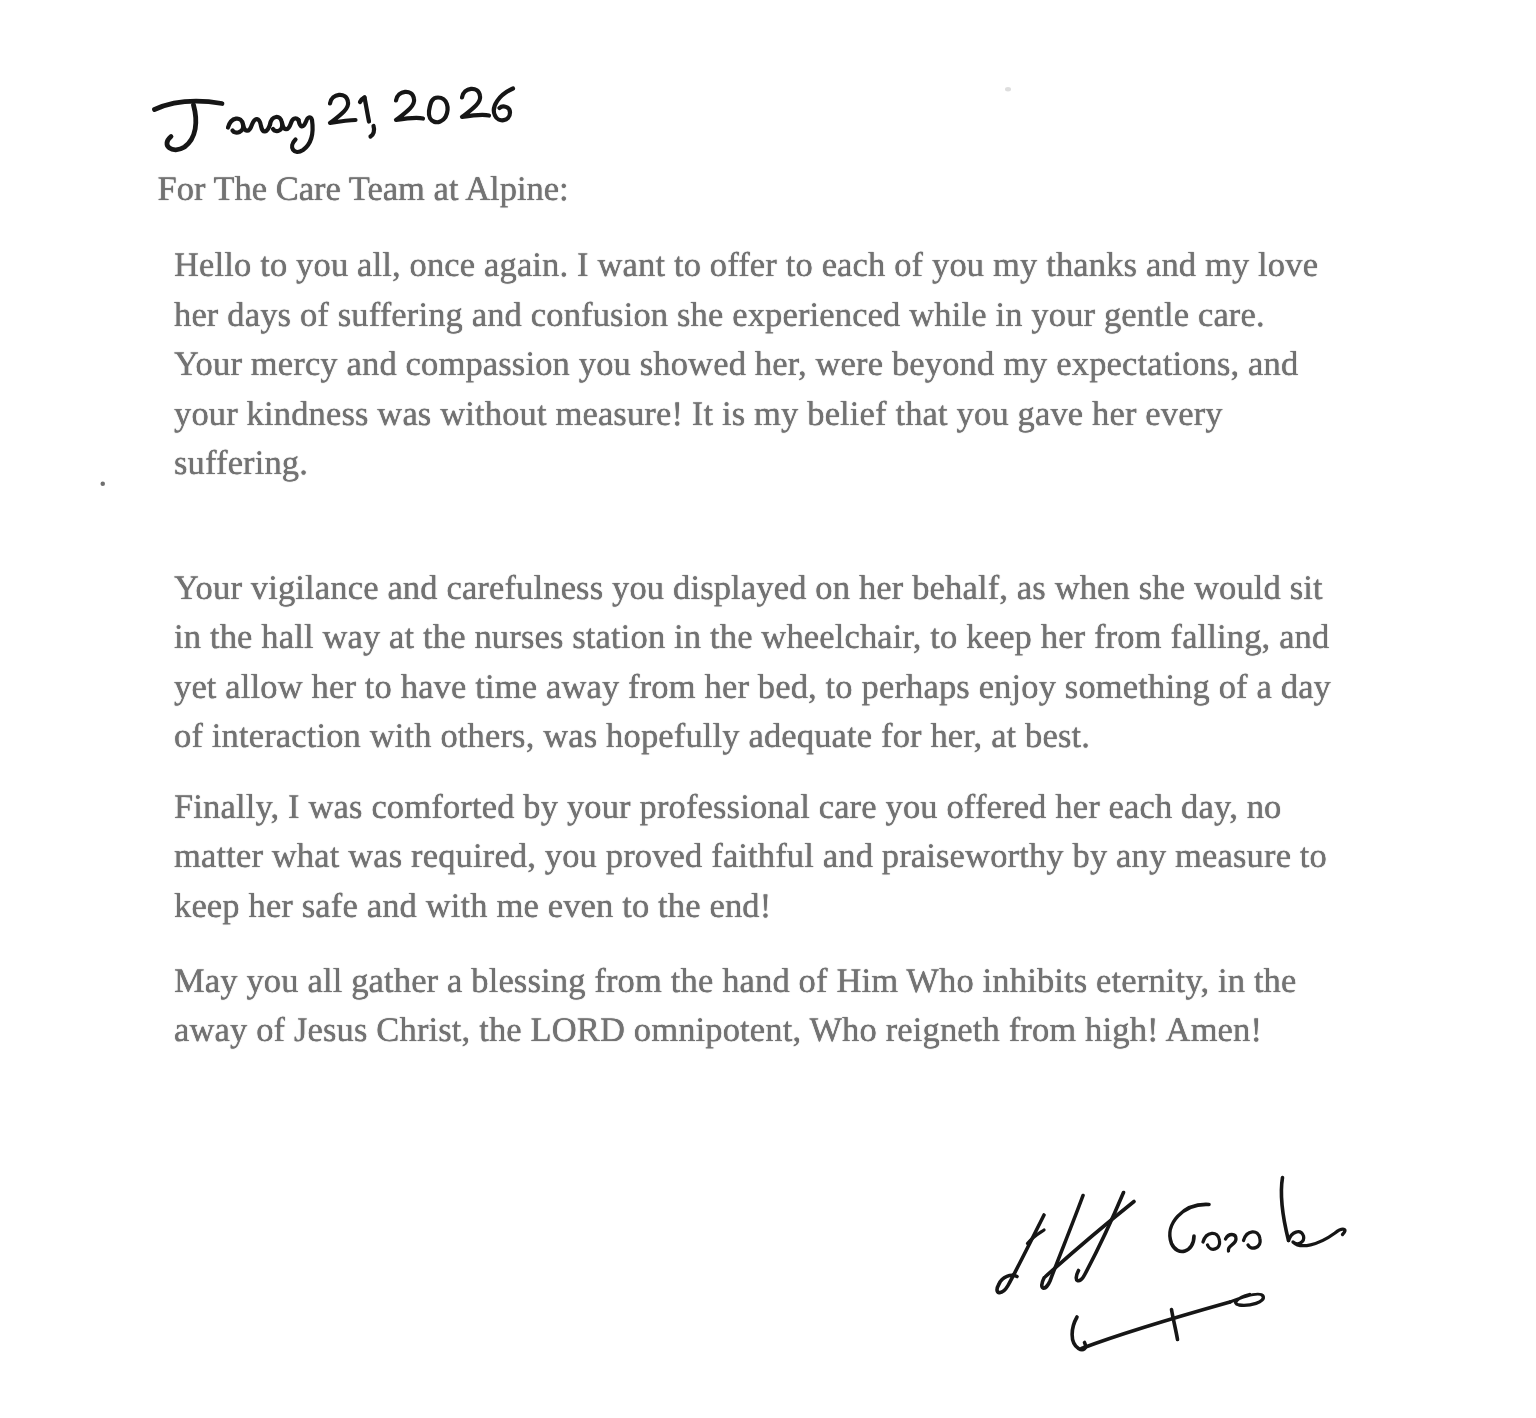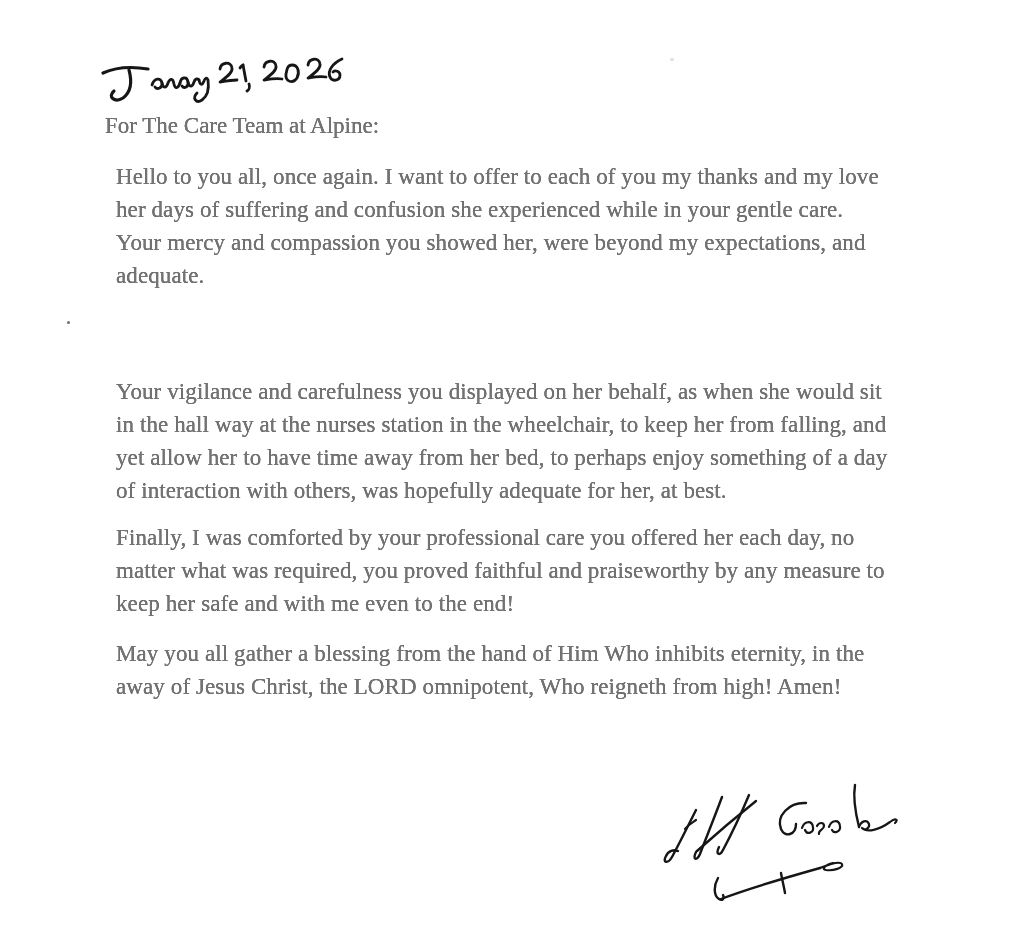--- a/index.html
+++ b/index.html
@@ -83,21 +83,22 @@
       <path d="M246,5 C237,9 231,17 234,23 C236,28 244,27 244,21 C244,17 239,16 237,18" stroke-width="2.8"></path>
     </svg>
   </div>
 
   <div class="salutation">For The Care Team at Alpine:</div>
 
   <div class="block" style="top:160px">
       <div class="line">Hello to you all, once again. I want to offer to each of you my thanks and my love</div>
       <div class="line">her days of suffering and confusion she experienced while in your gentle care.</div>
       <div class="line">Your mercy and compassion you showed her, were beyond my expectations, and</div>
-      <div class="line">adequate.</div>
+      <div class="line">your kindness was without measure! It is my belief that you gave her every</div>
+      <div class="line">suffering.</div>
     </div>
 
   <div class="block" style="top:375px">
       <div class="line">Your vigilance and carefulness you displayed on her behalf, as when she would sit</div>
       <div class="line">in the hall way at the nurses station in the wheelchair, to keep her from falling, and</div>
       <div class="line">yet allow her to have time away from her bed, to perhaps enjoy something of a day</div>
       <div class="line">of interaction with others, was hopefully adequate for her, at best.</div>
     </div>
 
   <div class="block" style="top:521px">

